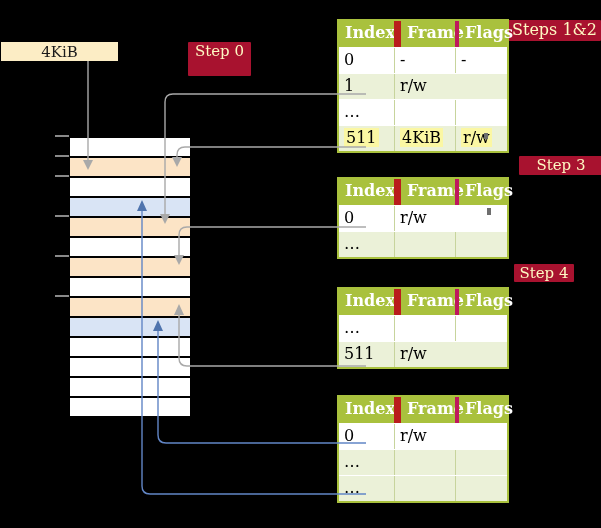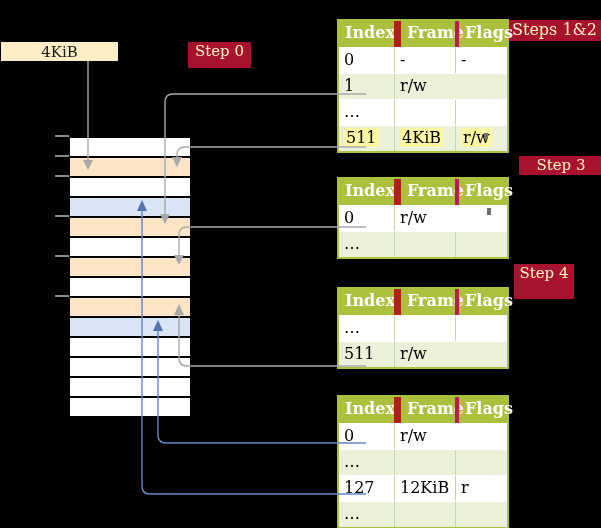--- a/index.html
+++ b/index.html
@@ -8,24 +8,24 @@
 
   
   .frame-box{position:absolute;left:1px;top:42px;width:117px;height:19px;
     background:var(--box-cream,#fcedc5);color:#1a1a1a;font-size:15px;
     display:flex;align-items:center;justify-content:center;}
 
   
   .badge{position:absolute;background:var(--badge-red,#a8122f);color:#fef9c3;
     border-radius:1px;display:flex;align-items:flex-start;justify-content:center;
     font-size:15px;}
-  #badge-step0{left:188px;top:42px;width:63px;height:26px;}
+  #badge-step0{left:188px;top:42px;width:63px;height:34px;}
   #badge-steps12{left:508px;top:20px;width:93px;height:21px;font-size:16px;}
   #badge-step3{left:519px;top:156px;width:84px;height:19px;}
-  #badge-step4{left:514px;top:264px;width:60px;height:35px;}
+  #badge-step4{left:514px;top:264px;width:60px;height:18px;}
 
   
   #memory-stack{position:absolute;left:70px;top:136px;width:120px;border-top:2px solid #000;}
   .mem-row{height:18px;border-bottom:2px solid #000;}
   .mem-white{background:#ffffff;}
   .mem-peach{background:var(--frame-peach,#fce4c6);}
   .mem-blue{background:var(--frame-blue,#d9e4f5);}
   .tick{position:absolute;left:55px;width:14px;height:2px;background:#8a8a8a;}
 
   
@@ -159,25 +159,20 @@
       </div>
       <div class="trow">
         <div class="tcell">0</div>
         <div class="tcell">r/w</div>
       </div>
       <div class="trow alt">
         <div class="tcell">…</div>
         <div class="tcell"></div>
         <div class="tcell"></div>
       </div>
-      <div class="trow">
-        <div class="tcell">127</div>
-        <div class="tcell">12KiB</div>
-        <div class="tcell">r</div>
-      </div>
       <div class="trow alt">
         <div class="tcell">…</div>
         <div class="tcell"></div>
         <div class="tcell"></div>
       </div>
     </div>
 
   <svg id="connector-overlay" width="601" height="528" viewBox="0 0 601 528">
 
     <path d="M88,61 L88,160" stroke="#a9a9a9" stroke-width="1.4" fill="none"></path>

